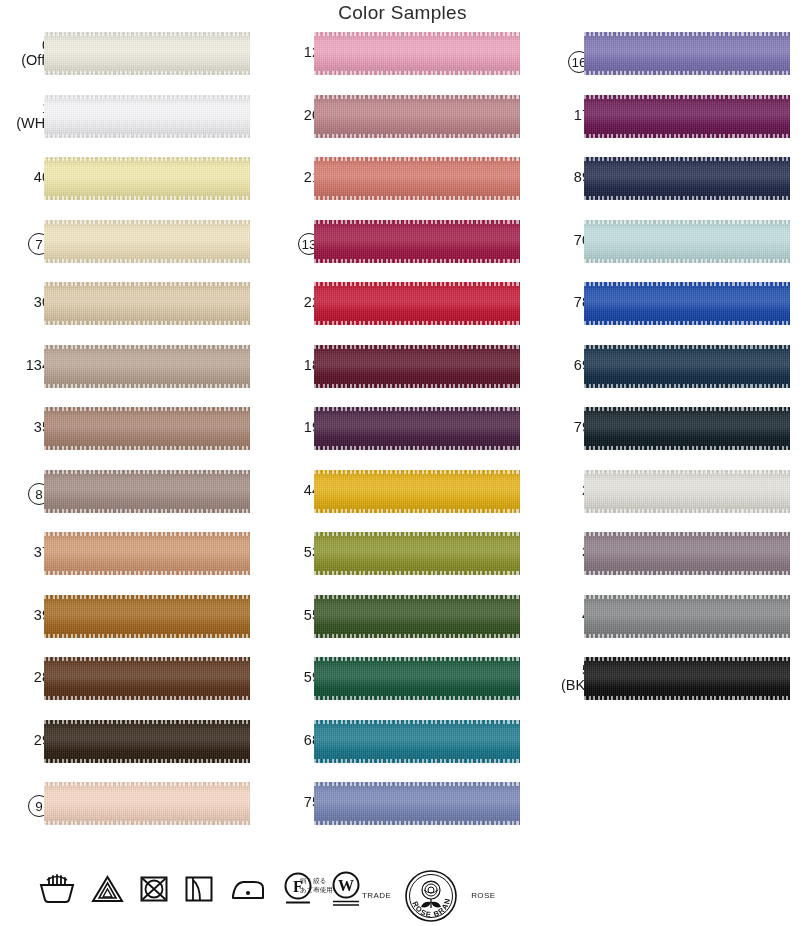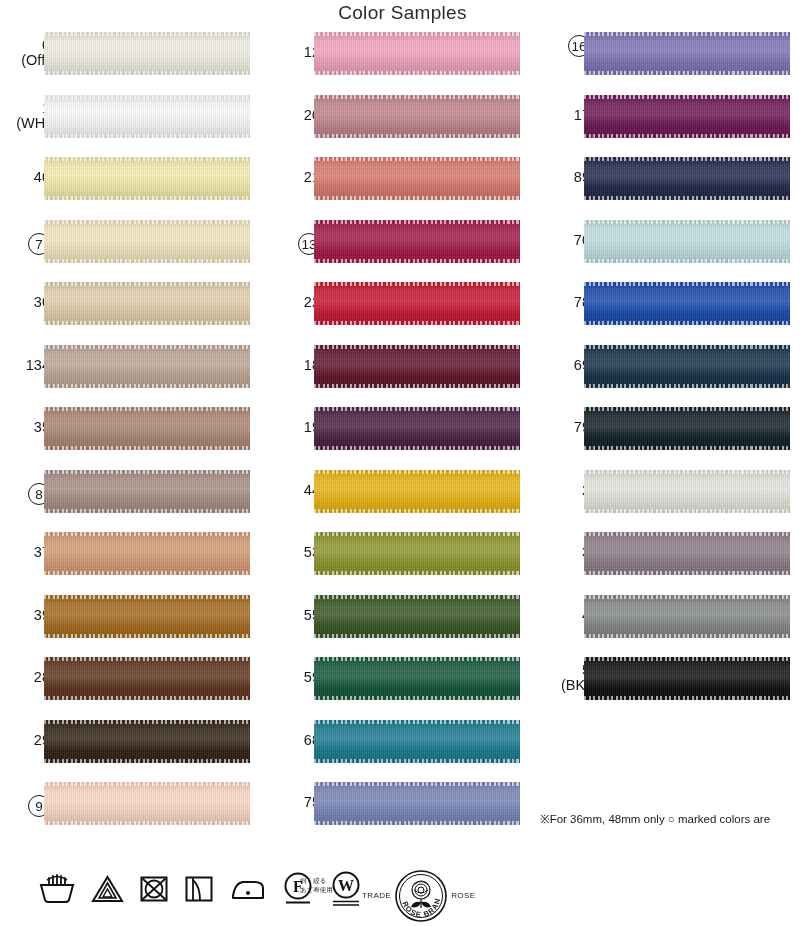--- a/index.html
+++ b/index.html
@@ -148,21 +148,21 @@
     color: #222;
   }
   #care-note span { display: block; }
 
   
   #trademark {
     position: absolute;
     left: 362px; top: 868px;
     display: flex;
     align-items: center;
-    gap: 2px;
+    gap: 12px;
     font-size: 8px;
     letter-spacing: .4px;
     color: #1a1a1a;
   }
   #trademark .tm-word { padding-bottom: 2px; }
 </style>
 </head>
 <body>
 
 <div id="page-title">Color Samples</div>
@@ -420,21 +420,21 @@
       </div>
       <div class="swatch">
         <div class="body" style="background: rgb(117, 132, 184);"></div>
         <div class="edge top"></div>
         <div class="edge bottom"></div>
       </div>
     </div>
   </div>
 <div class="column" id="column-3">
     <div class="sample-row">
-      <div class="sample-label circled" style="top: 3px;"><span class="code-line">16</span></div>
+      <div class="sample-label circled" style="top: 19px;"><span class="code-line">16</span></div>
       <div class="swatch">
         <div class="body" style="background: rgb(122, 114, 181);"></div>
         <div class="edge top"></div>
         <div class="edge bottom"></div>
       </div>
     </div>
     <div class="sample-row">
       <div class="sample-label" style="top: 13px;">
         <span class="code-line">17</span>
       </div>
@@ -531,21 +531,20 @@
       </div>
       <div class="swatch">
         <div class="body" style="background: rgb(10, 10, 10);"></div>
         <div class="edge top"></div>
         <div class="edge bottom"></div>
       </div>
     </div>
   </div>
 
 <div id="footnote">
-  <span class="fn-line">※For 36mm, 48mm only ○ marked colors are</span>
 </div>
 
 <div id="care-symbols">
 
   <svg class="care-icon" width="38" height="30" viewBox="0 0 38 30">
     <path d="M3 11 L35 11 L31 26 Q30 28 28 28 L10 28 Q8 28 7 26 Z" fill="none" stroke="#111" stroke-width="2"></path>
     <path d="M11 11 L11 4 M15 11 L15 2 M19 11 L19 1 M23 11 L23 2 M27 11 L27 4" stroke="#111" stroke-width="1.8" stroke-linecap="round"></path>
     <path d="M9 6 Q19 -1 29 6" fill="none" stroke="#111" stroke-width="1.6"></path>
   </svg>
 

